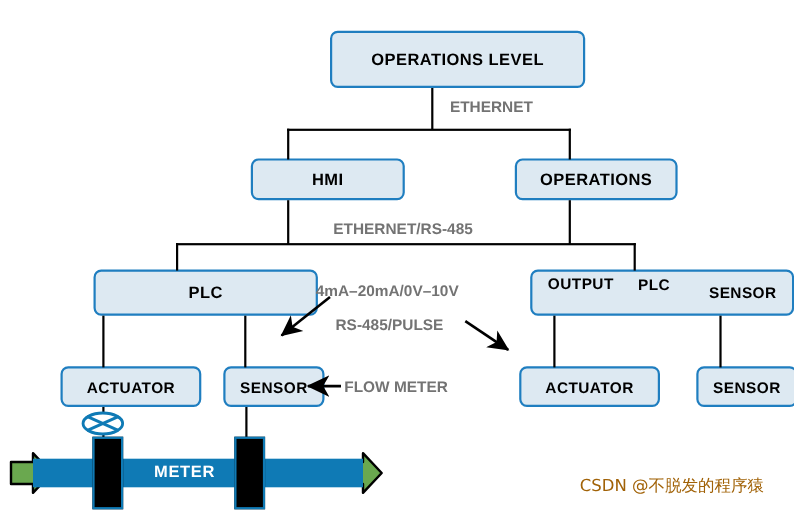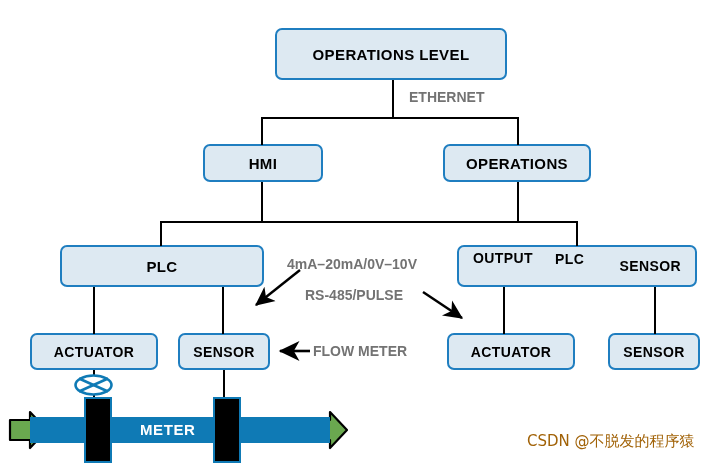--- a/index.html
+++ b/index.html
@@ -3,25 +3,25 @@
 <meta charset="utf-8">
 <style>
   html,body{margin:0;padding:0;background:#ffffff;}
   body{width:722px;height:467px;overflow:hidden;
        font-family:"Liberation Sans",sans-serif;}
   #stage{position:relative;width:722px;height:467px;background:#fff;}
 
   .box{position:absolute;box-sizing:border-box;
        background:#dde9f2;border:2px solid #1f7ec0;border-radius:7px;
        display:flex;align-items:center;justify-content:center;
-       color:#000;font-weight:bold;letter-spacing:.4px;}
+       color:#000;font-weight:bold;letter-spacing:.4px;margin-left:25px;}
   .box span{display:block;}
 
   .b-ops{left:275px;top:28px;width:232px;height:52px;font-size:15px;}
-  .b-hmi{left:203px;top:144px;width:120px;height:38px;font-size:15px;}
+  .b-hmi{left:203px;top:144px;width:140px;height:38px;font-size:15px;}
   .b-ctrl{left:443px;top:144px;width:148px;height:38px;font-size:15px;}
   .b-plcL{left:60px;top:245px;width:204px;height:42px;font-size:15px;}
   .b-plcR{left:457px;top:245px;width:240px;height:42px;}
   .b-actL{left:30px;top:333px;width:128px;height:37px;font-size:14px;}
   .b-senL{left:178px;top:333px;width:92px;height:37px;font-size:14px;}
   .b-actR{left:447px;top:333px;width:128px;height:37px;font-size:14px;}
   .b-senR{left:608px;top:333px;width:92px;height:37px;font-size:14px;}
 
   .plcR-inner{position:relative;width:100%;height:100%;}
   .plcR-inner .o{position:absolute;left:14px;top:3px;font-size:14px;font-weight:bold;}
@@ -141,18 +141,19 @@
 
     <path d="M313,420 L330,420 L330,412 L347,430 L330,448 L330,440 L313,440 Z" fill="#6aa84f" stroke="#000" stroke-width="2.2" stroke-linejoin="round"></path>
   </svg>
 
   <div class="pipe"></div>
   <div class="blk blk1"></div>
   <div class="blk blk2"></div>
   <div class="flowtxt">METER</div>
 
   <div class="lbl lbl-eth">ETHERNET</div>
+  <div class="lbl lbl-eth485">ETHERNET/RS-485</div>
   <div class="lbl lbl-ma">4mA–20mA/0V–10V</div>
   <div class="lbl lbl-rs">RS-485/PULSE</div>
   <div class="lbl lbl-fm">FLOW METER</div>
 
   <div class="wm">CSDN @不脱发的程序猿</div>
 </div>
 
 </body></html>

